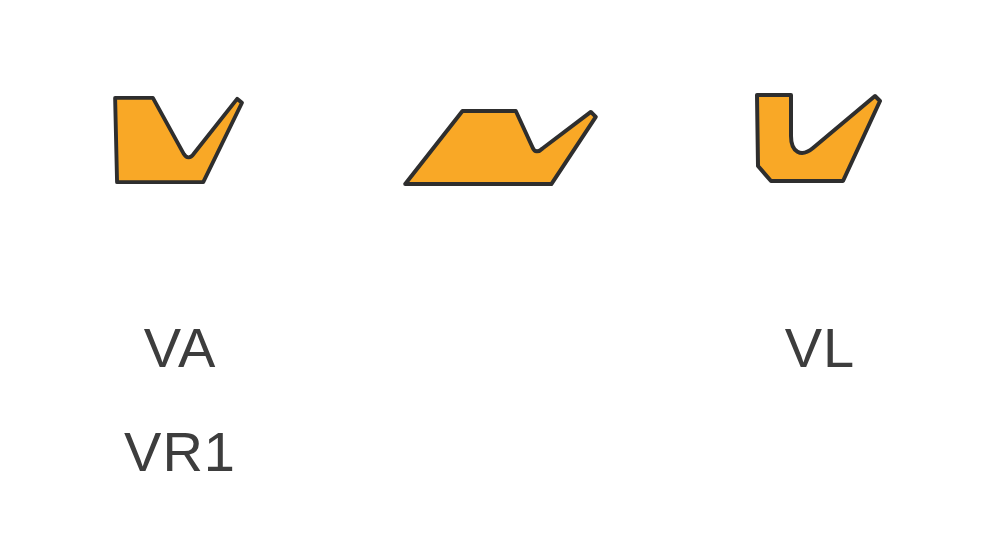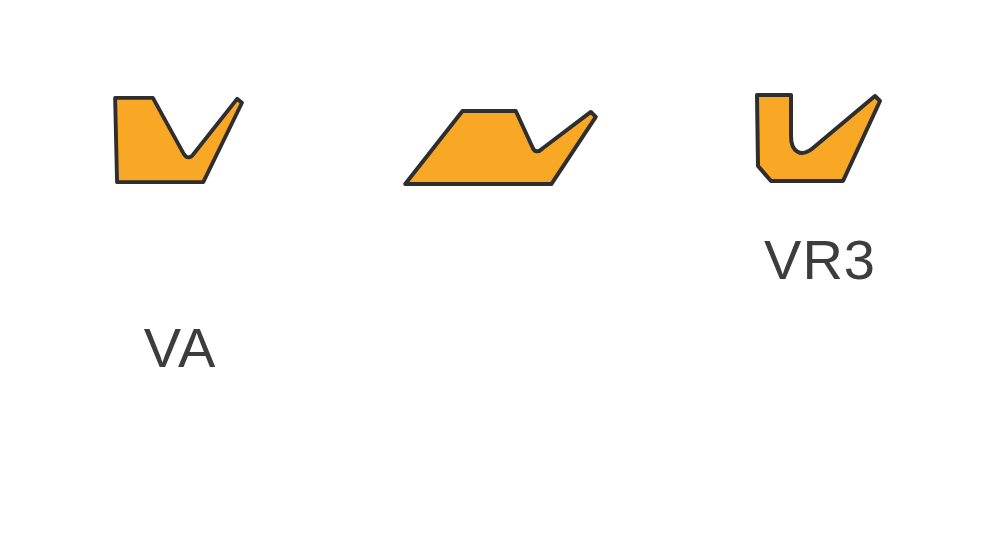--- a/index.html
+++ b/index.html
@@ -53,32 +53,33 @@
 
 <div class="diagram">
 
   <div class="col">
     <div class="shape-wrap">
       <svg class="seal-svg" width="136" height="92" viewBox="0 0 140 95" xmlns="http://www.w3.org/2000/svg">
         <path d="M3,3 L42,3 L74,61 C77,66 81,65 84,61 L129,4 L134,8 L94,90 L5,90 Z"></path>
       </svg>
     </div>
     <div class="label type">VA</div>
+    <div class="label code">VR1</div>
   </div>
 
   <div class="col">
     <div class="shape-wrap">
       <svg class="seal-svg" width="198" height="79" viewBox="0 0 200 80" xmlns="http://www.w3.org/2000/svg">
         <path d="M62,3 L116,3 L133,40 C135,45 139,45 143,41 L192,4 L197,9 L152,77 L4,77 Z"></path>
       </svg>
     </div>
   </div>
 
   <div class="col">
     <div class="shape-wrap">
       <svg class="seal-svg" width="137" height="95" viewBox="0 0 135 95" xmlns="http://www.w3.org/2000/svg">
         <path d="M4,3 L38,3 L38,44 C38,60 48,66 60,56 L122,4 L127,9 L90,89 L18,89 L5,74 Z"></path>
       </svg>
     </div>
-    <div class="label code">VR3</div>
+    <div class="label type">VL</div>
   </div>
 
 </div>
 
 </body></html>

